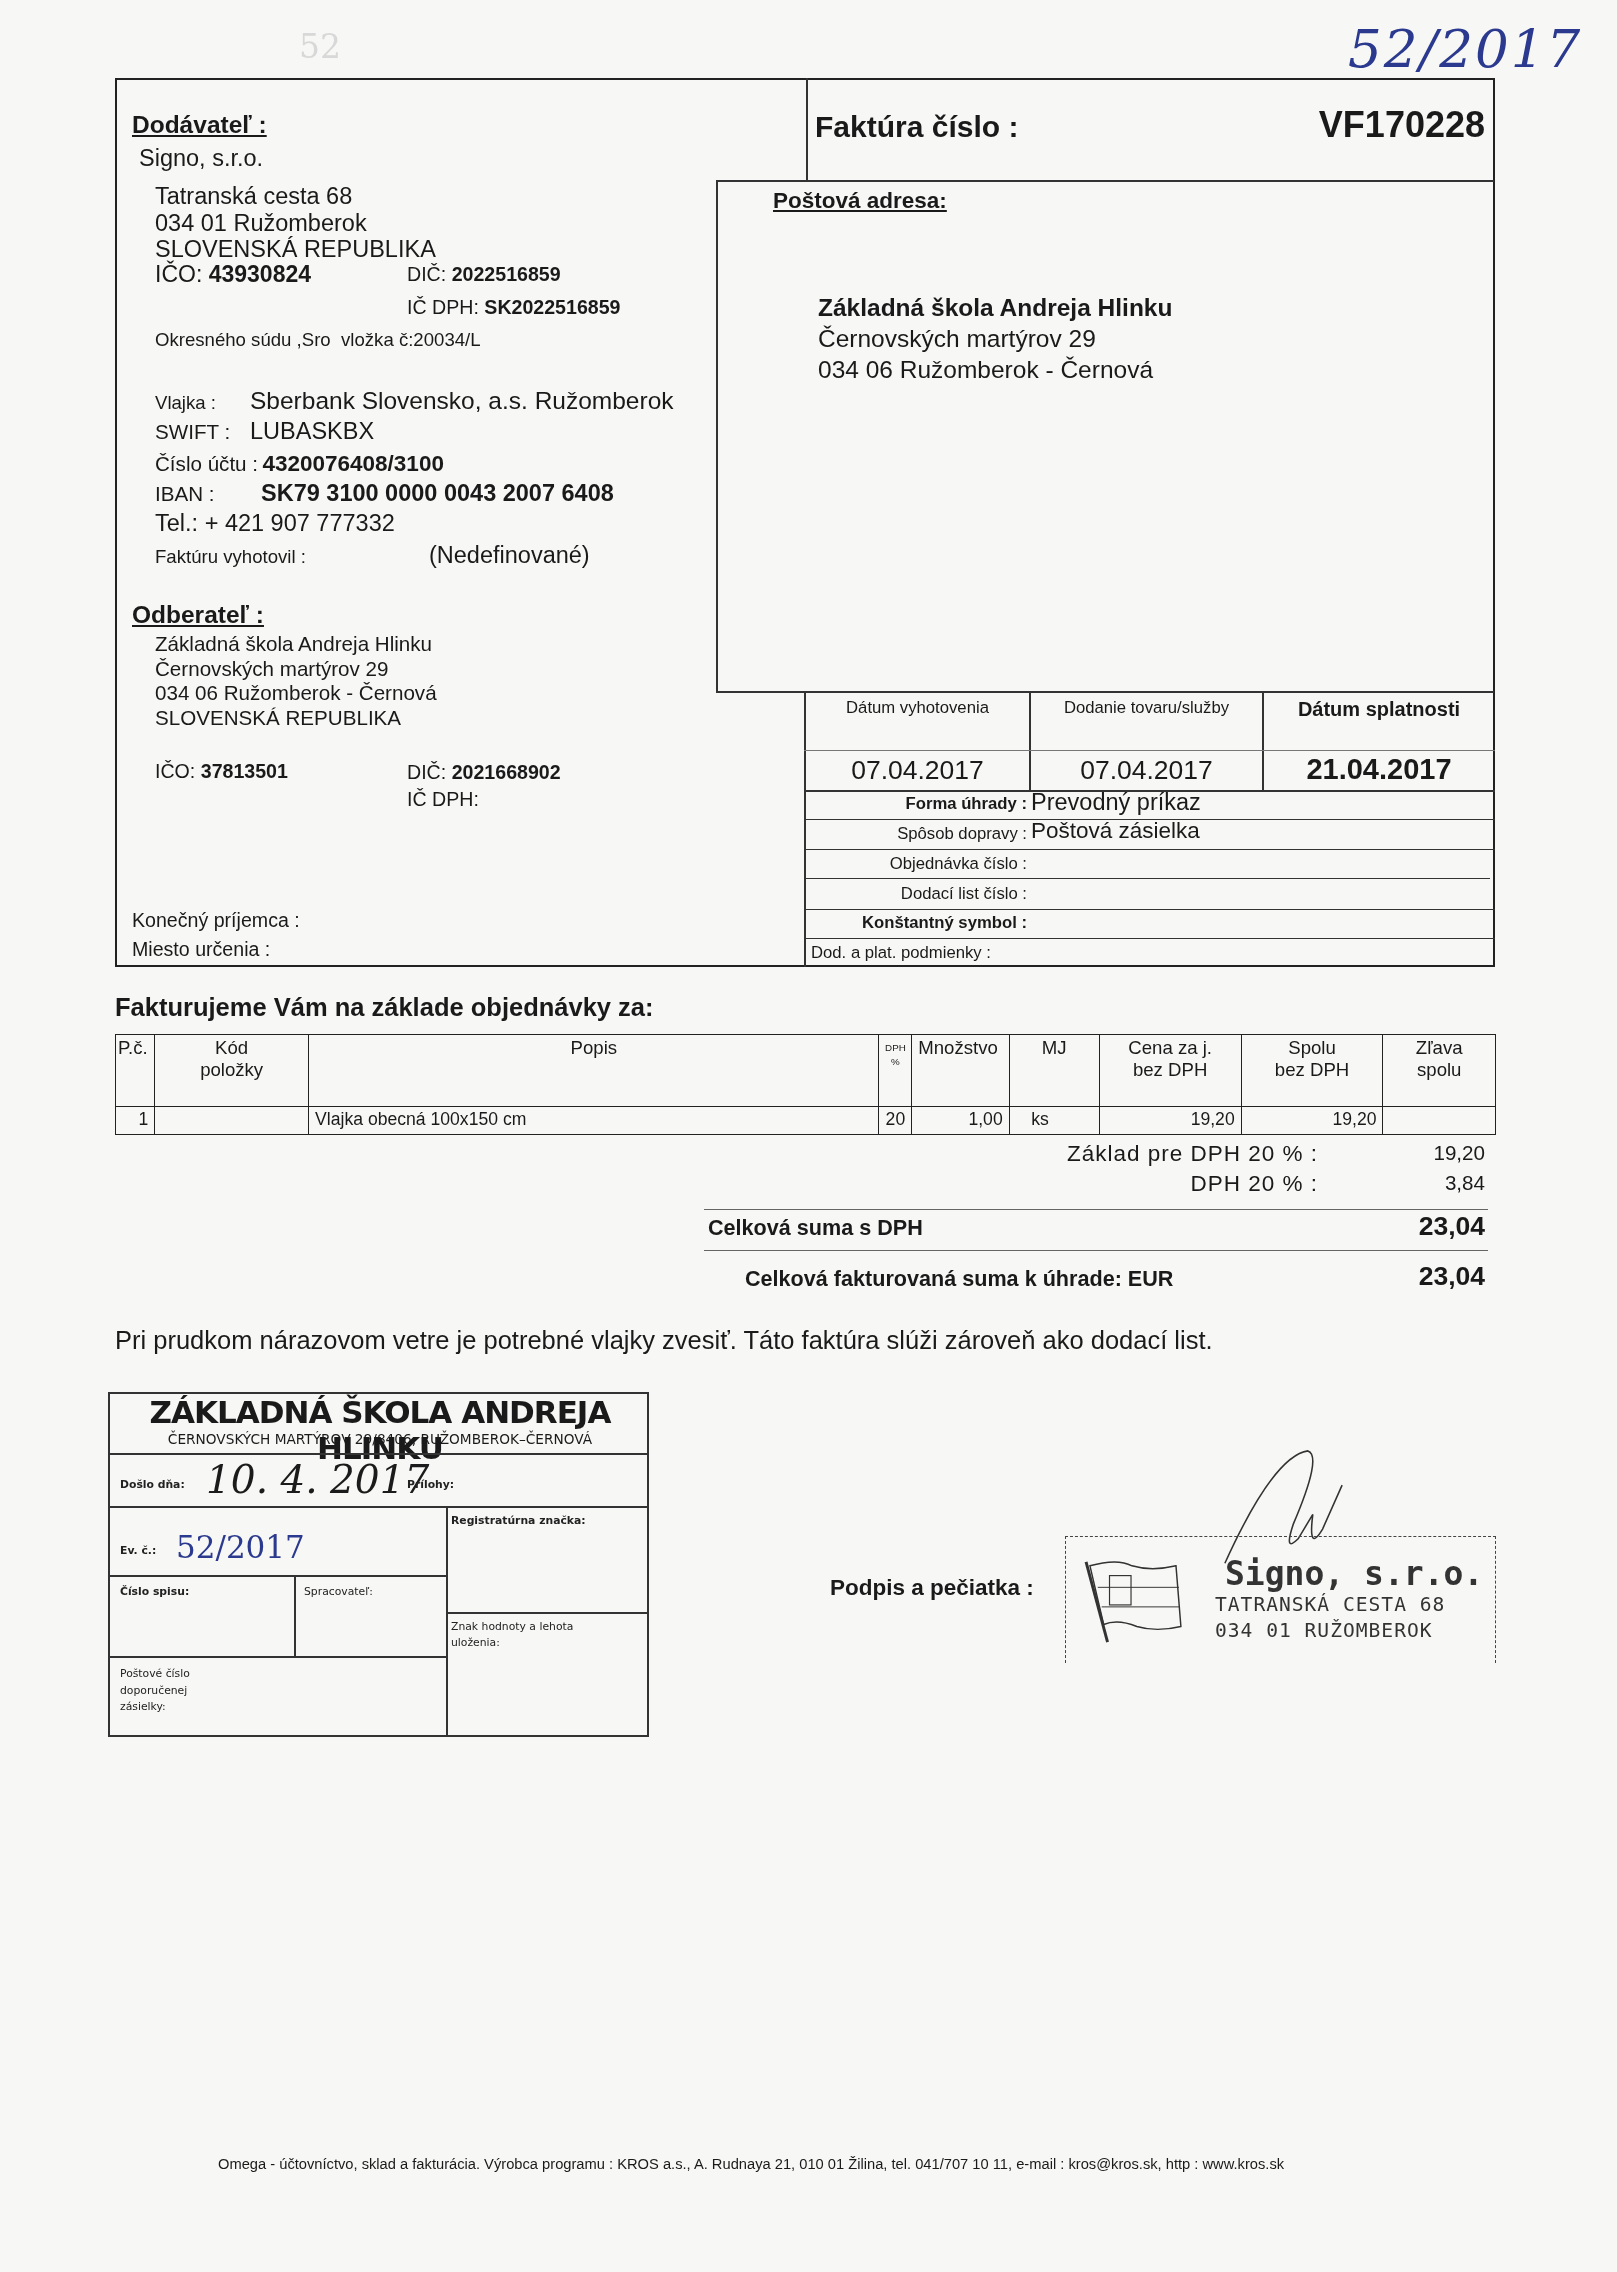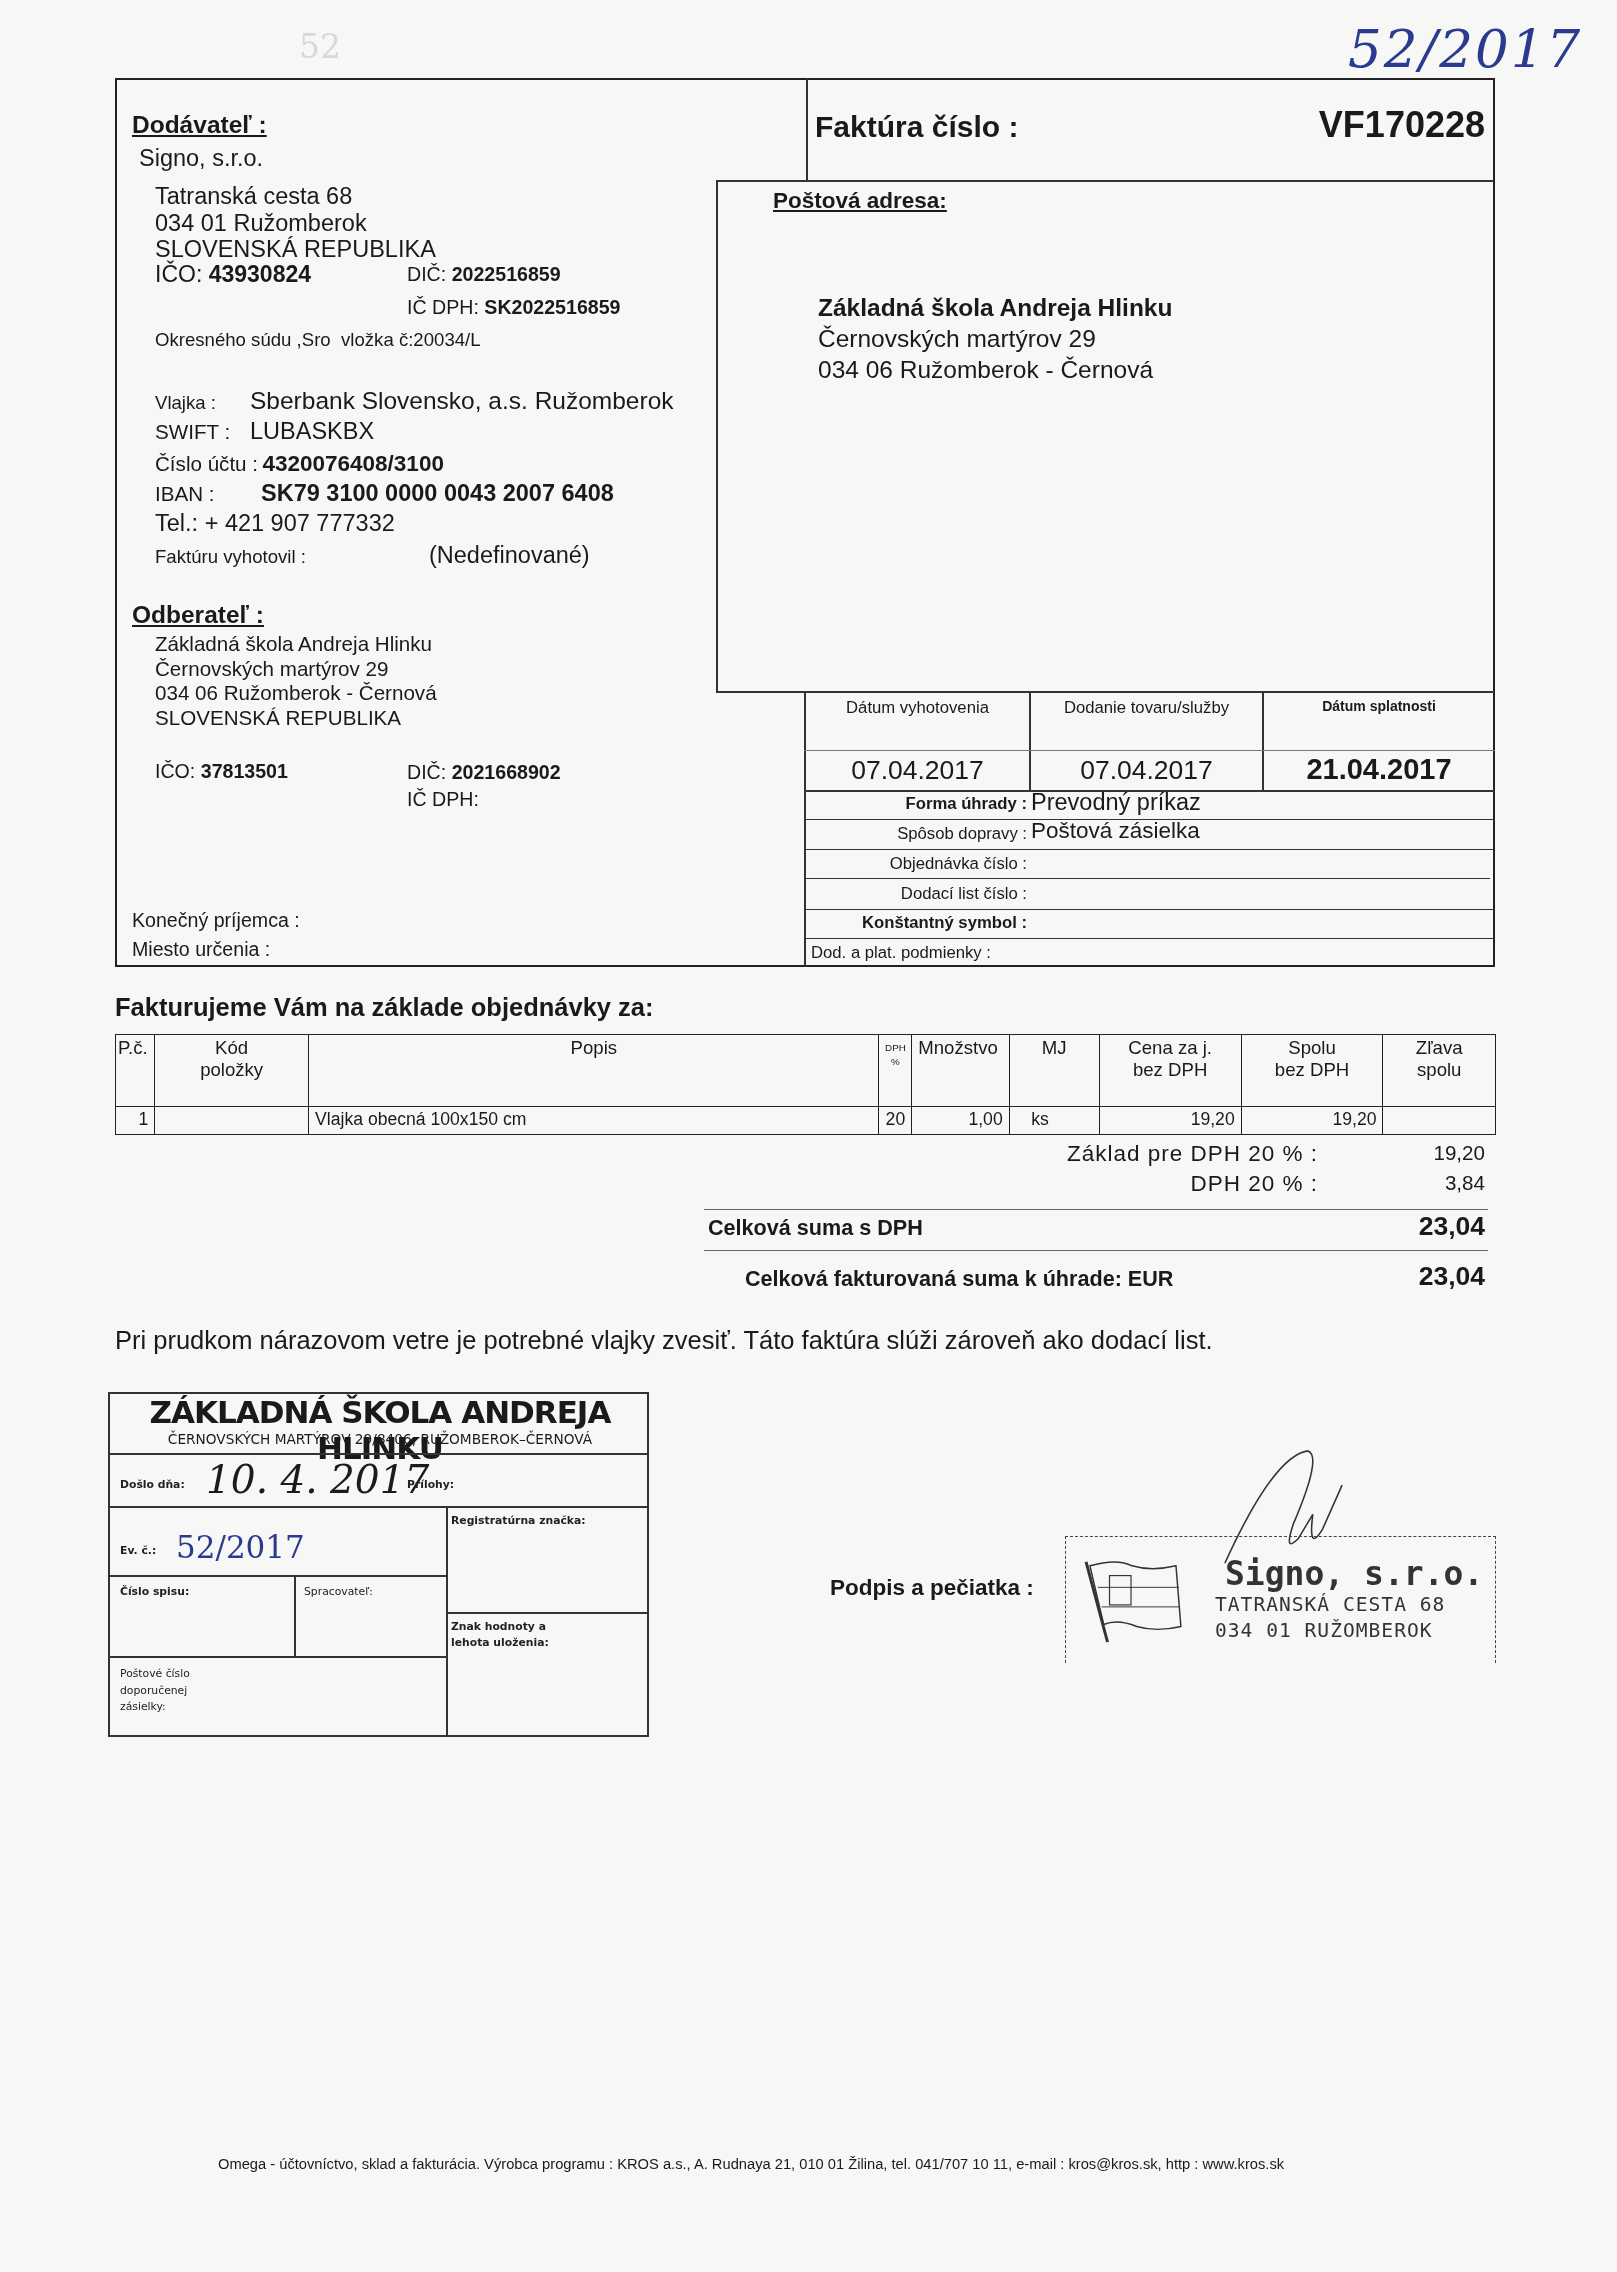--- a/index.html
+++ b/index.html
@@ -99,21 +99,21 @@
 <div class="abs" style="left:132px;top:909px;font-size:19.6px;">Konečný príjemca :</div>
 <div class="abs" style="left:132px;top:938px;font-size:19.6px;">Miesto určenia :</div>
 
 <div class="line" style="left:1029px;top:691px;width:2px;height:100px;"></div>
 <div class="line" style="left:1262px;top:691px;width:2px;height:100px;"></div>
 <div class="line" style="left:804px;top:750px;width:691px;height:1px;background:#777;"></div>
 <div class="line" style="left:804px;top:790px;width:691px;height:2px;"></div>
 
 <div class="abs c" style="left:806px;top:698px;width:223px;font-size:16.7px;">Dátum vyhotovenia</div>
 <div class="abs c" style="left:1031px;top:698px;width:231px;font-size:16.7px;">Dodanie tovaru/služby</div>
-<div class="abs c b" style="left:1264px;top:698px;width:230px;font-size:14px;">Dátum splatnosti</div>
+<div class="abs c b" style="left:1264px;top:698px;width:230px;font-size:20px;">Dátum splatnosti</div>
 <div class="abs c" style="left:806px;top:755px;width:223px;font-size:26.5px;">07.04.2017</div>
 <div class="abs c" style="left:1031px;top:755px;width:231px;font-size:26.5px;">07.04.2017</div>
 <div class="abs c b" style="left:1264px;top:753px;width:230px;font-size:29px;">21.04.2017</div>
 
 <div class="line" style="left:804px;top:819px;width:691px;height:1px;"></div>
 <div class="line" style="left:804px;top:849px;width:691px;height:1px;"></div>
 <div class="line" style="left:804px;top:878px;width:686px;height:1px;"></div>
 <div class="line" style="left:804px;top:909px;width:691px;height:1px;"></div>
 <div class="line" style="left:804px;top:938px;width:691px;height:1px;"></div>
 
@@ -178,21 +178,21 @@
 <div class="line" style="left:108px;top:1506px;width:541px;height:2px;"></div>
 <div class="line" style="left:446px;top:1506px;width:2px;height:230px;"></div>
 <div class="abs stamp-lbl" style="left:451px;top:1514px;font-weight:bold;">Registratúrna značka:</div>
 <div class="abs stamp-lbl" style="left:120px;top:1544px;">Ev. č.:</div>
 <div class="abs hand" style="left:176px;top:1529px;font-size:31px;font-style:normal;">52/2017</div>
 <div class="line" style="left:108px;top:1575px;width:340px;height:2px;"></div>
 <div class="line" style="left:294px;top:1575px;width:2px;height:83px;"></div>
 <div class="abs stamp-lbl" style="left:120px;top:1585px;">Číslo spisu:</div>
 <div class="abs stamp-lbl" style="left:304px;top:1585px;font-weight:normal;">Spracovateľ:</div>
 <div class="line" style="left:446px;top:1612px;width:203px;height:2px;"></div>
-<div class="abs stamp-lbl" style="left:451px;top:1619px;width:137px;font-weight:bold;line-height:15.7px;">Znak hodnoty a lehota uloženia:</div>
+<div class="abs stamp-lbl" style="left:451px;top:1619px;width:137px;font-weight:normal;line-height:15.7px;">Znak hodnoty a lehota uloženia:</div>
 <div class="line" style="left:108px;top:1656px;width:340px;height:2px;"></div>
 <div class="abs stamp-lbl" style="left:120px;top:1666px;width:108px;font-weight:normal;line-height:16.7px;">Poštové číslo doporučenej zásielky:</div>
 
 <div class="abs b" style="left:830px;top:1575px;font-size:22.5px;">Podpis a pečiatka :</div>
 <svg class="abs" style="left:1215px;top:1446px;" width="137" height="127" viewBox="0 0 140 130">
   <path d="M10 120 Q 60 10 95 5 Q 110 10 80 80 Q 70 110 85 95 L 100 70 Q 95 110 110 85 L 130 40" fill="none" stroke="#333" stroke-width="1.6"></path>
 </svg>
 <div class="abs" style="left:1065px;top:1536px;width:431px;height:127px;border-top:1.5px dashed #444;border-left:1.5px dashed #444;border-right:1.5px dashed #444;box-sizing:border-box;"></div>
 <svg class="abs" style="left:1078px;top:1558px;" width="108" height="88" viewBox="0 0 110 90">
   <line x1="8" y1="4" x2="30" y2="86" stroke="#333" stroke-width="3"></line>

